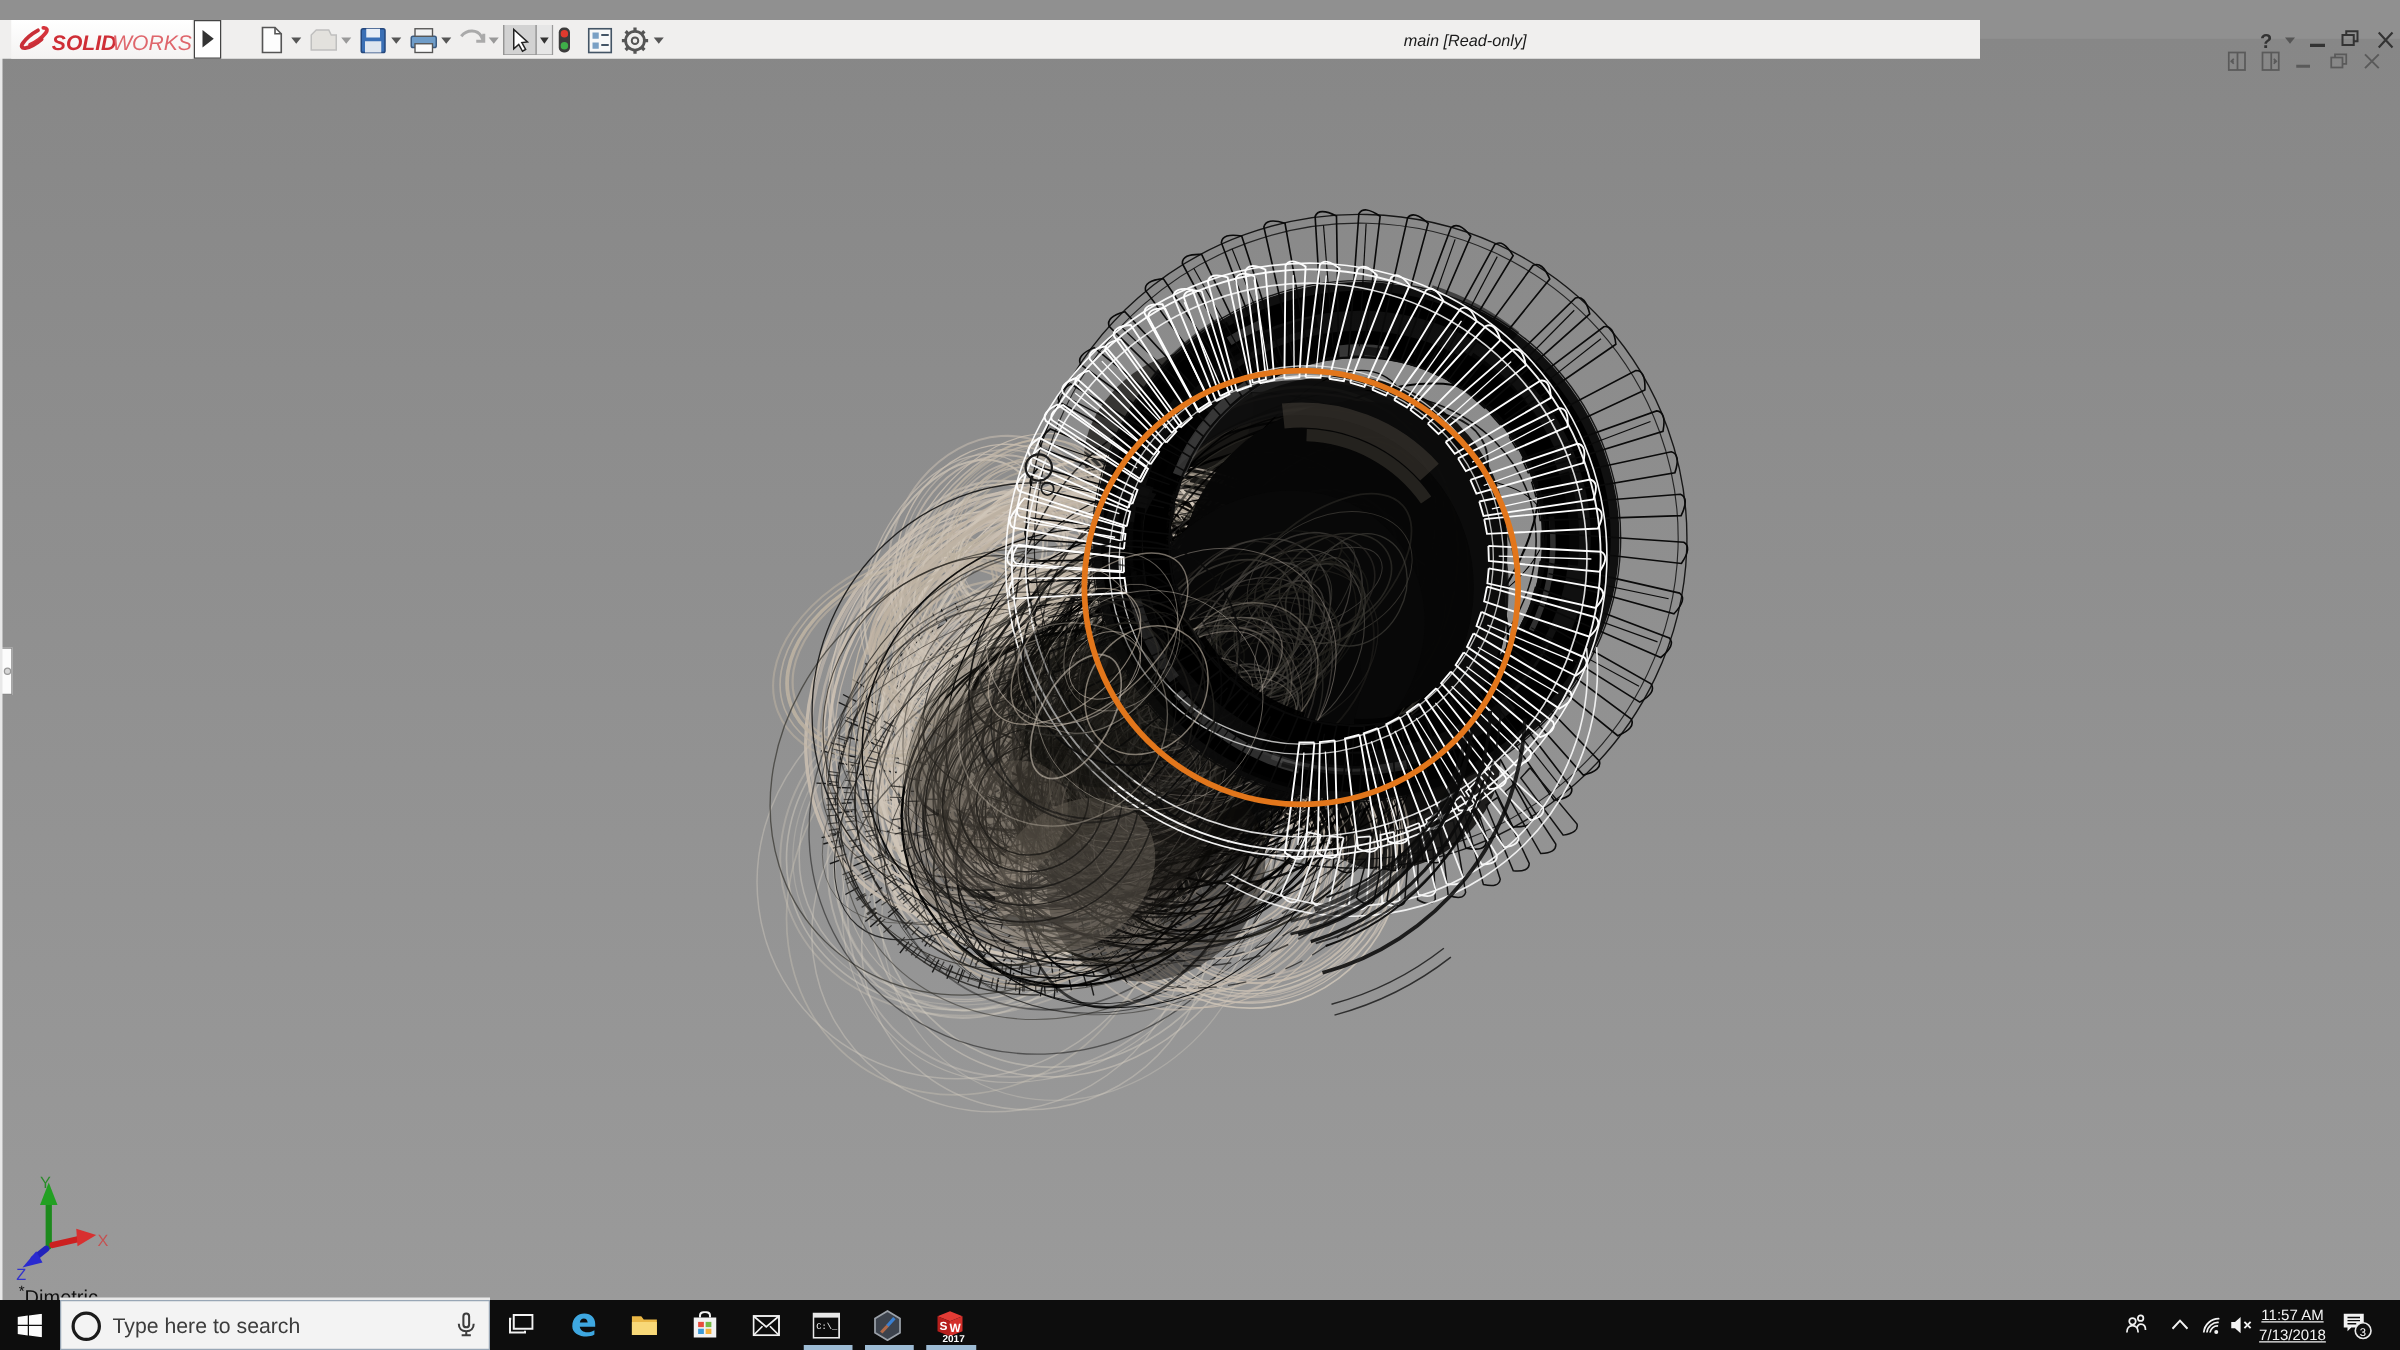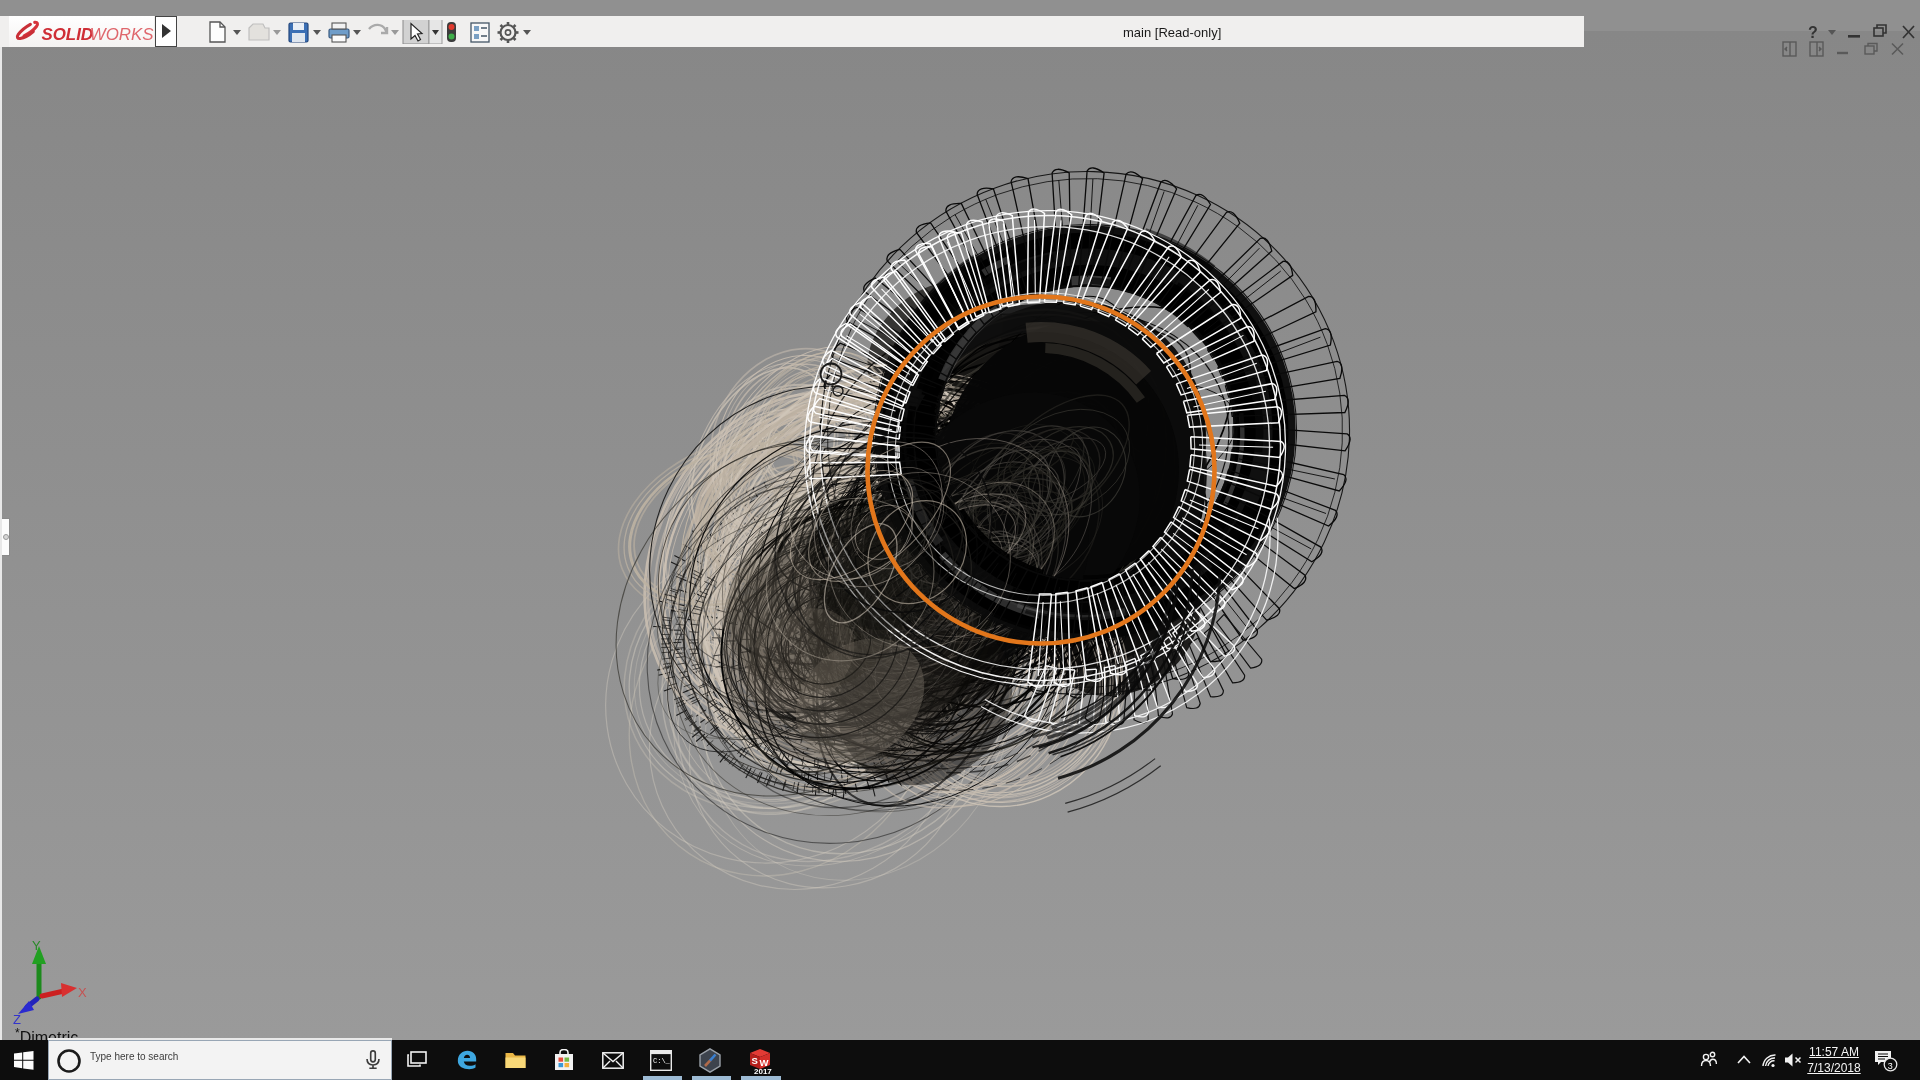--- a/index.html
+++ b/index.html
@@ -1796,21 +1796,21 @@
   <svg style="position:absolute; left:10px; top:2px;" width="145" height="28" viewBox="0 0 145 29">
     <g fill="none" stroke="#d6343c" stroke-linecap="round">
       <path d="M23 4.5 C26 4.2 26.8 6.2 24.8 8.8 C22.5 11.8 17 16 12 18.5" stroke-width="3.2"></path>
       <path d="M18.5 6.5 C14 9 8.5 13.5 6 17 C4.2 19.6 5 21.6 8 21.2 C11.5 20.7 17.5 17.5 21.5 14" stroke-width="3.2" stroke="#c92f37"></path>
     </g>
     <text x="30" y="23" font-size="17.5" font-weight="bold" font-style="italic" font-family="Liberation Sans" fill="#cf2e36">SOLID</text>
     <text x="80" y="23" font-size="17.5" font-style="italic" font-family="Liberation Sans" fill="#df666c">WORKS</text>
   </svg>
   <div style="position:absolute; left:155px; top:0; width:22px; height:31px; background:#fff; border:1px solid #444;"></div>
   <div style="position:absolute; left:162px; top:8px; width:0; height:0; border-left:9px solid #333; border-top:7px solid transparent; border-bottom:7px solid transparent;"></div>
-  <div class="tt" style="left:1123px; top:9px;">main [Read-only]</div>
+  <div class="tt" style="left:1123px; top:9px;font-style:italic;">main [Read-only]</div>
   <svg style="position:absolute; left:205px; top:4px;" width="330" height="24" viewBox="0 0 330 24">
     <g>
         <path d="M5 2 H15 L20 7 V22 H5 Z" fill="#fdfdfd" stroke="#555" stroke-width="1.3"></path>
         <path d="M15 2 V7 H20" fill="none" stroke="#555" stroke-width="1.3"></path>
       </g>
     <path d="M28 10 l8 0 l-4 5 z" fill="#555"></path>
     <g opacity="0.5">
         <path d="M44 8 L48 4 H58 L60 8 H64 V20 H44 Z" fill="#d8d5ce" stroke="#909090" stroke-width="1.2"></path>
       </g>
     <path d="M68 10 l8 0 l-4 5 z" fill="#999"></path>
@@ -1876,21 +1876,21 @@
         <path d="M9.2 1.3 L19.5 0 V8.8 H9.2 Z"></path>
         <path d="M0 9.8 H8.2 V17.3 L0 16.1 Z"></path>
         <path d="M9.2 9.8 H19.5 V18.7 L9.2 17.4 Z"></path>
       </g>
   </svg>
   <div style="position:absolute; left:48px; top:0; width:344px; height:40px; background:#f3f3f3; border:1px solid #98a6b5;"></div>
   <div style="position:absolute; left:48px; top:-2px; width:344px; height:2px; background:#e9e9e9;"></div>
   <svg style="position:absolute; left:56px; top:8px;" width="26" height="26" viewBox="0 0 26 26">
       <circle cx="13" cy="13" r="10.5" fill="none" stroke="#1b1b1b" stroke-width="2.6"></circle>
     </svg>
-  <div style="position:absolute; left:90px; top:11px; font-size:10px; color:#3c3c3c;text-align:right;">Type here to search</div>
+  <div style="position:absolute; left:90px; top:11px; font-size:17px; color:#3c3c3c;text-align:right;">Type here to search</div>
   <svg style="position:absolute; left:362px; top:9px;" width="22" height="22" viewBox="0 0 24 24">
       <g fill="none" stroke="#3c3c3c" stroke-width="1.8">
         <rect x="9.5" y="2" width="5" height="12" rx="2.5"></rect>
         <path d="M5.5 11 C5.5 15 8 17.5 12 17.5 C16 17.5 18.5 15 18.5 11 M12 17.5 V21 M8 21 H16"></path>
       </g>
     </svg>
   <svg style="position:absolute; left:407px; top:11px;" width="20" height="19" viewBox="0 0 20 19">
       <g fill="none" stroke="#f2f2f2" stroke-width="1.6">
         <rect x="4" y="1" width="15" height="11"></rect>
         <path d="M2 4 L1 4 L1 15 L13 15 L13 13.5"></path>

